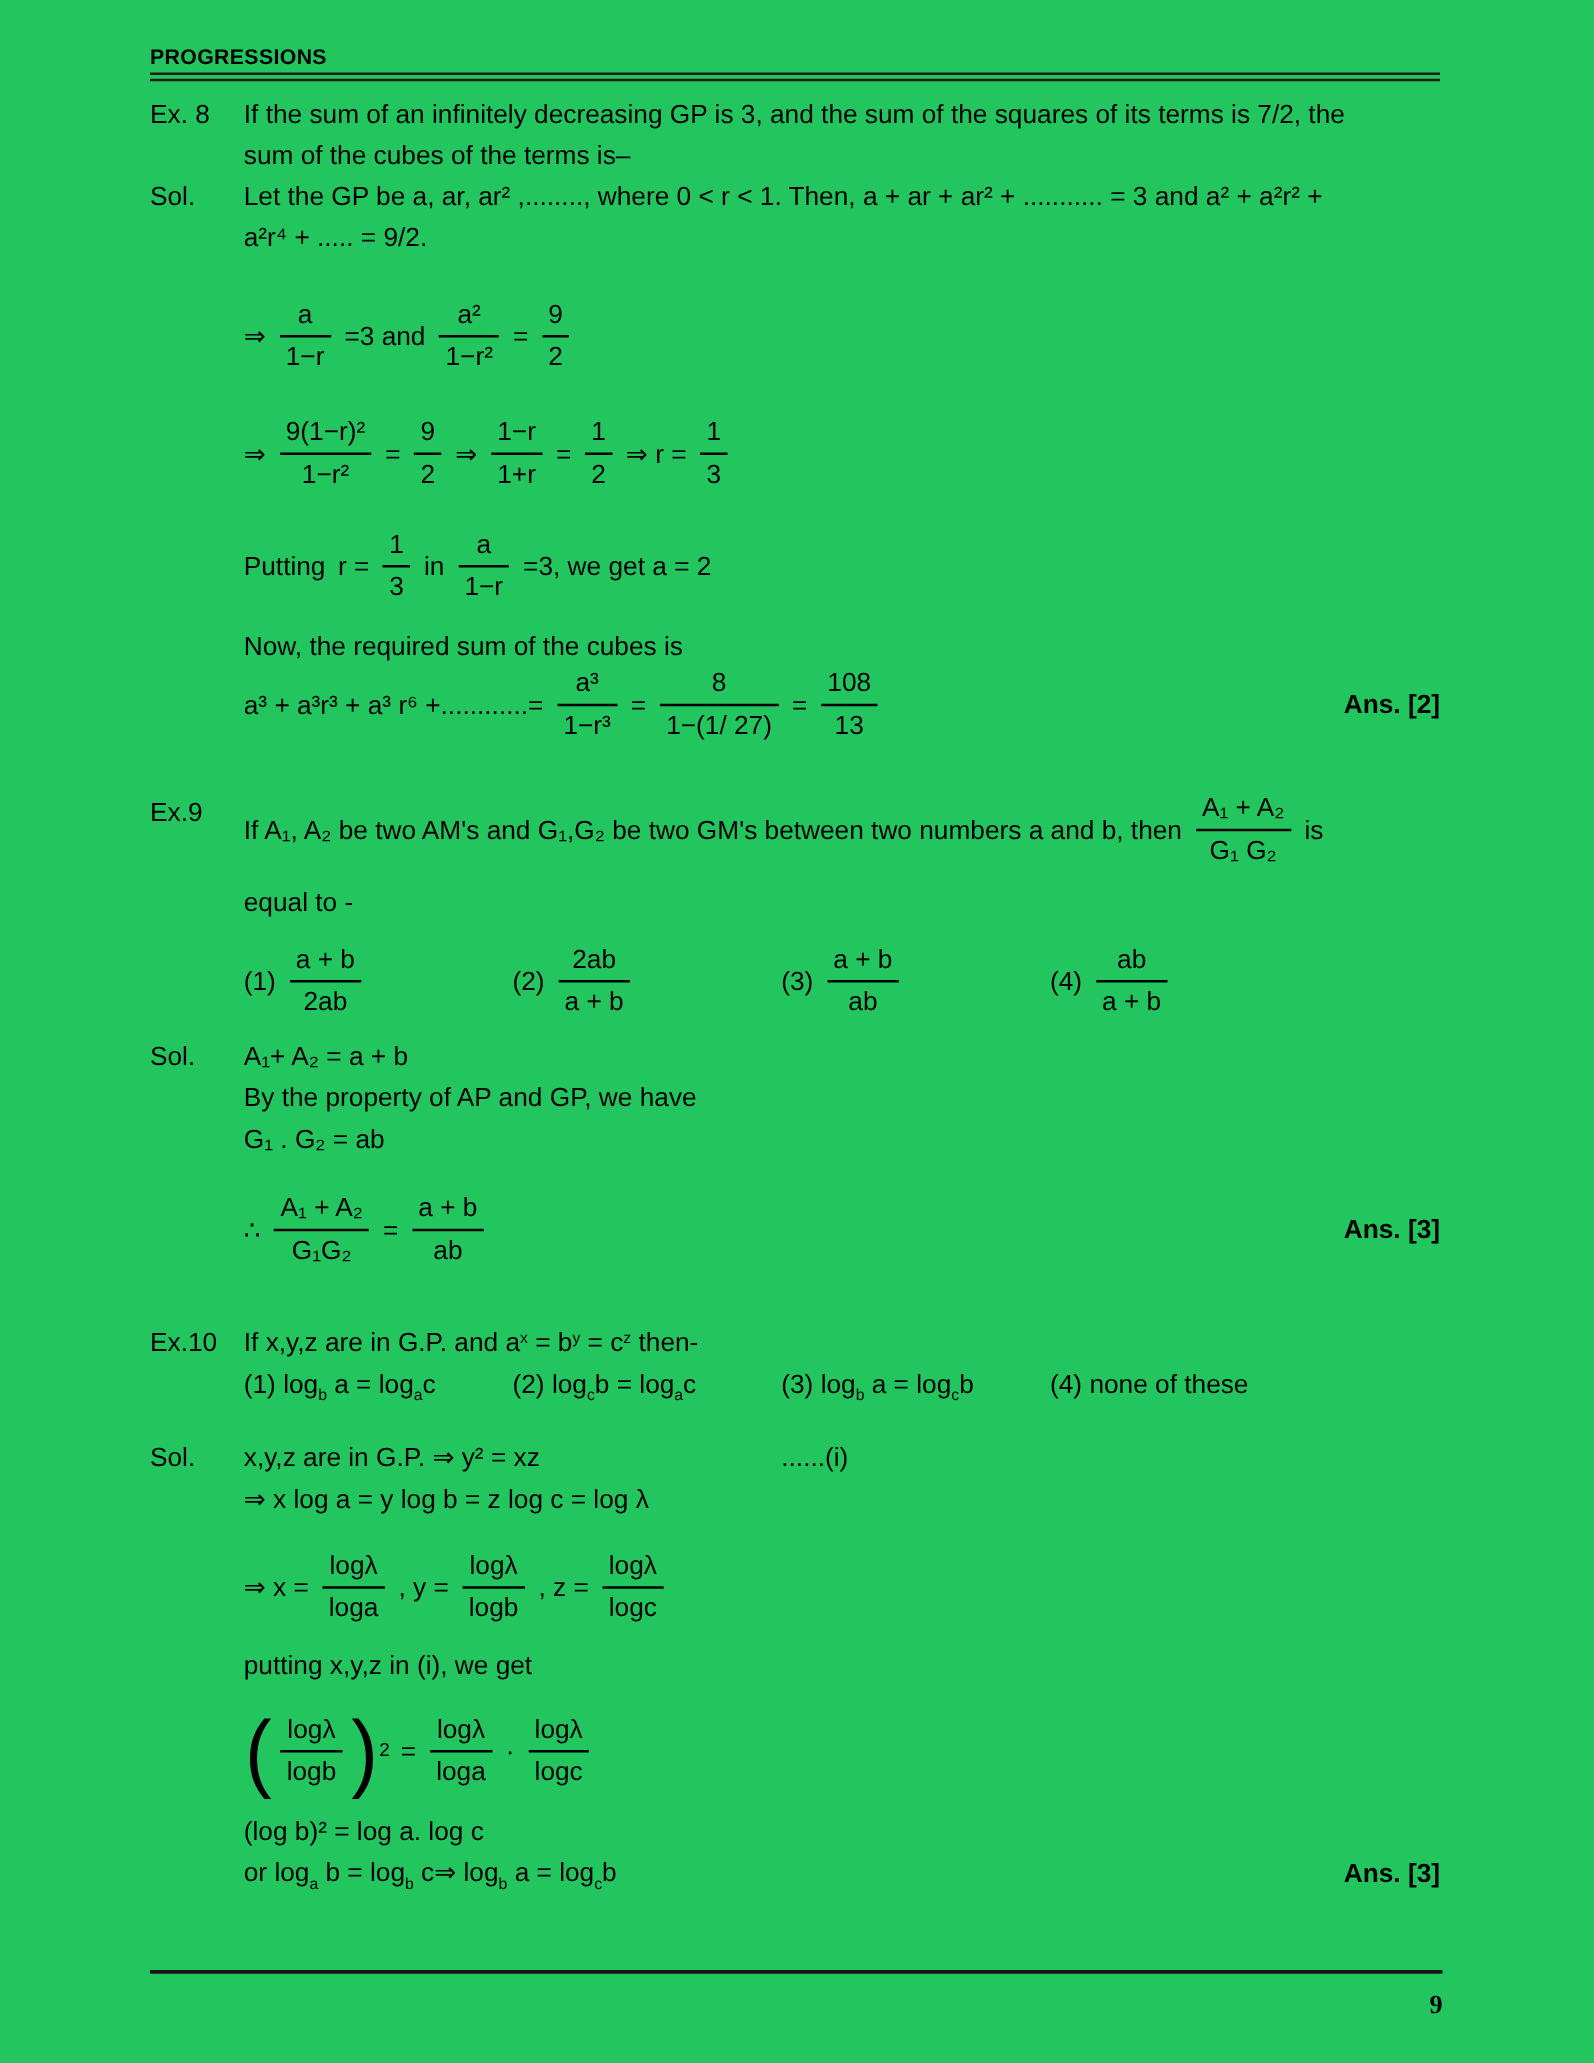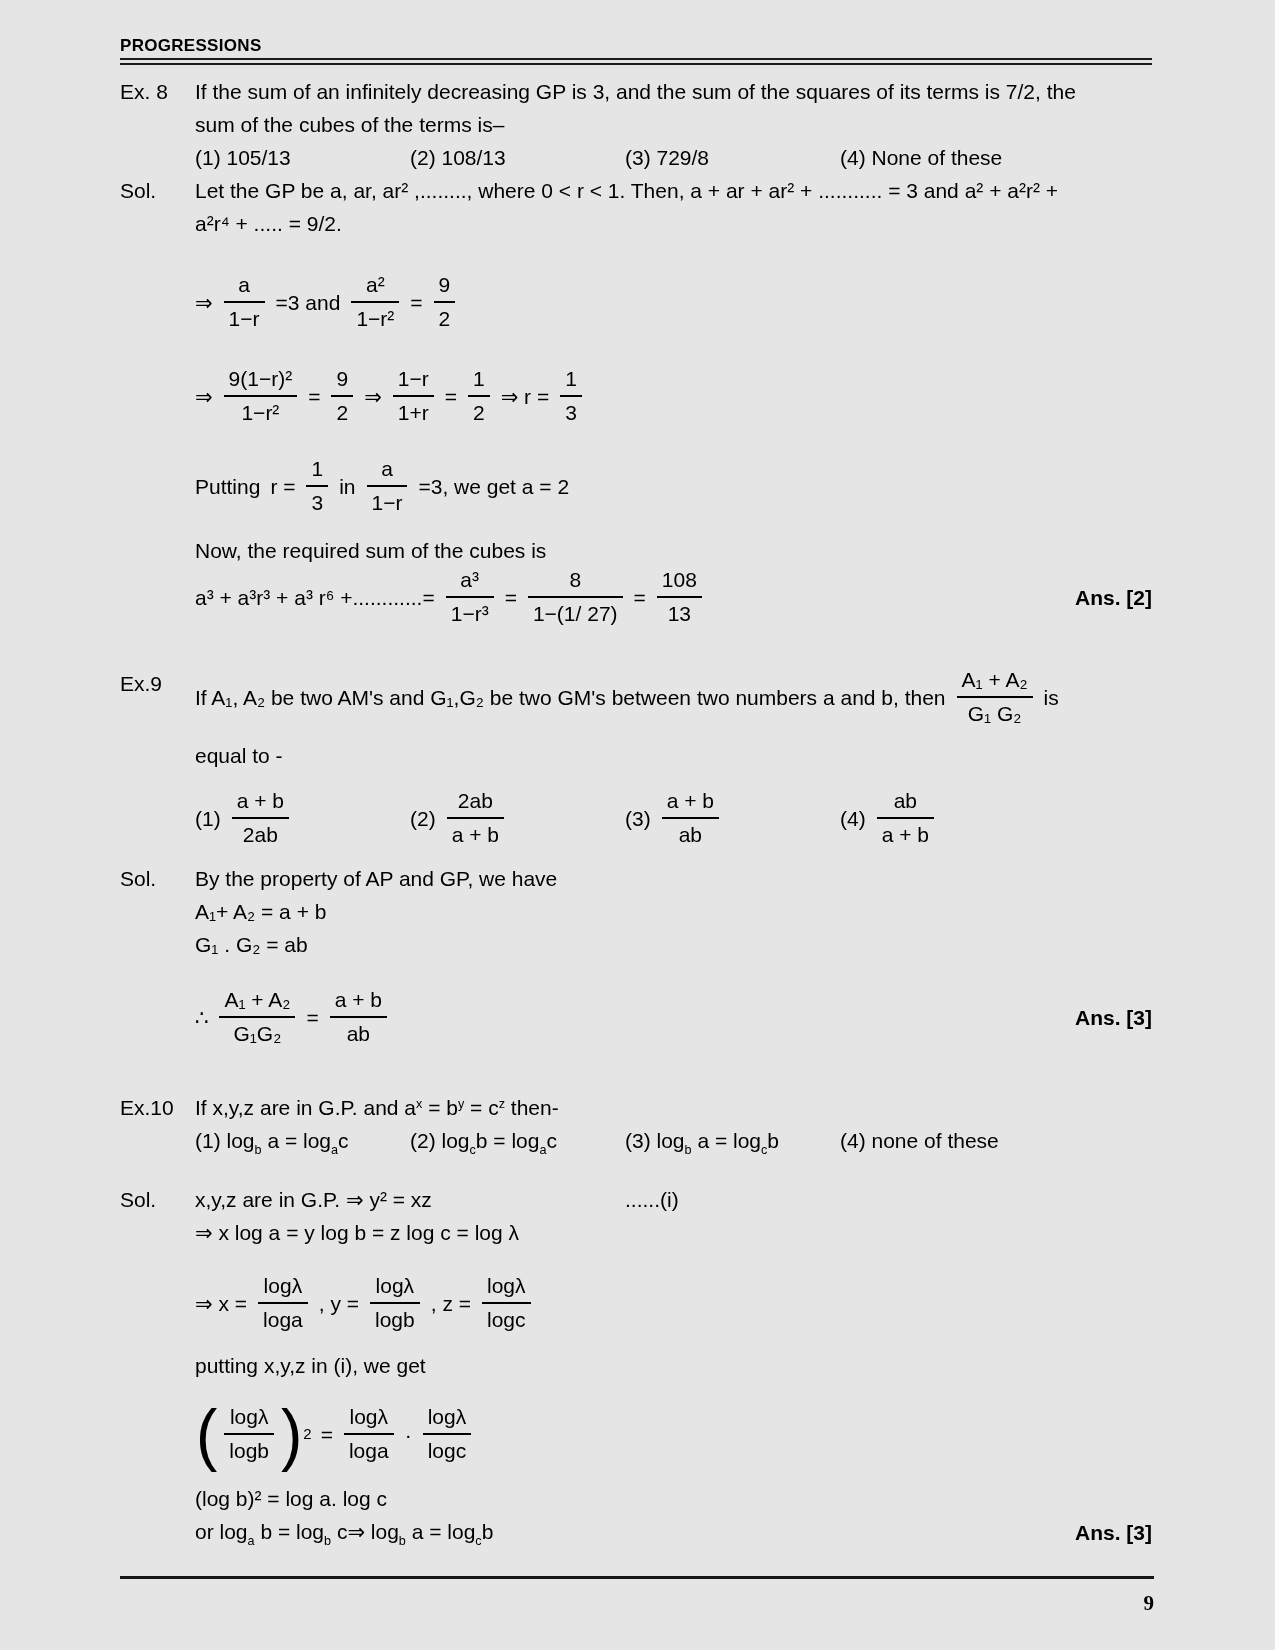--- a/index.html
+++ b/index.html
@@ -1,17 +1,17 @@
 <!DOCTYPE html>
 <html><head>
 <meta charset="utf-8">
 <style>
   html,body { margin:0; padding:0; background:#ffffff; }
   .page {
-    position:relative; width:1275px; height:1650px; background:#e5e5e5;
+    position:relative; width:1275px; height:1650px; background:#22c55e;
     overflow:hidden; color:#000;
     font-family:"Liberation Sans","DejaVu Sans",sans-serif;
     font-size:21px; line-height:33px;
   }
   .content { padding:36px 123px 0 120px; }
   .hdr-title { font-weight:bold; font-size:17px; line-height:20px; letter-spacing:0.3px; }
   .hdr-rule { height:3px; border-top:2px solid #1b1b1b; border-bottom:2px solid #1b1b1b; margin-top:2px; }
   .row { display:flex; align-items:flex-start; }
   .lbl { width:75px; flex:none; font-weight:normal; }
   .txt { flex:1; min-width:0; }
@@ -46,26 +46,20 @@
     <div>
       <div class="hdr-title">PROGRESSIONS</div>
       <div class="hdr-rule"></div>
     </div>
 
     <div class="row" style="margin-top:10px">
       <div class="lbl">Ex. 8</div>
       <div class="txt">
         <div class="nowrap">If the sum of an infinitely decreasing GP is 3, and the sum of the squares of its terms is 7/2, the</div>
         <div class="nowrap">sum of the cubes of the terms is–</div>
-        <div class="opts">
-          <span class="opt">(1) 105/13</span>
-          <span class="opt">(2) 108/13</span>
-          <span class="opt">(3) 729/8</span>
-          <span class="opt last">(4) None of these</span>
-        </div>
       </div>
     </div>
 
     <div class="row">
       <div class="lbl">Sol.</div>
       <div class="txt">
         <div class="nowrap">Let the GP be a, ar, ar² ,........, where 0 &lt; r &lt; 1. Then, a + ar + ar² + ........... = 3 and a² + a²r² +</div>
         <div class="nowrap">a²r⁴ + ..... = 9/2.</div>
 
         <div class="mrow" style="margin-top:32px">
@@ -193,22 +187,22 @@
                 <span class="den">a + b</span>
               </span>
           </span>
         </div>
       </div>
     </div>
 
     <div class="row" style="margin-top:14px">
       <div class="lbl">Sol.</div>
       <div class="txt">
+        <div>A₁+ A₂ = a + b</div>
         <div>By the property of AP and GP, we have</div>
-        <div>A₁+ A₂ = a + b</div>
         <div>G₁ . G₂ = ab</div>
         <div class="mrow" style="margin-top:26px">
           <span class="mt first">∴</span>
           <span class="frac">
               <span class="num">A₁ + A₂</span>
               <span class="den">G₁G₂</span>
             </span>
           <span class="mt">=</span>
           <span class="frac">
               <span class="num">a + b</span>

